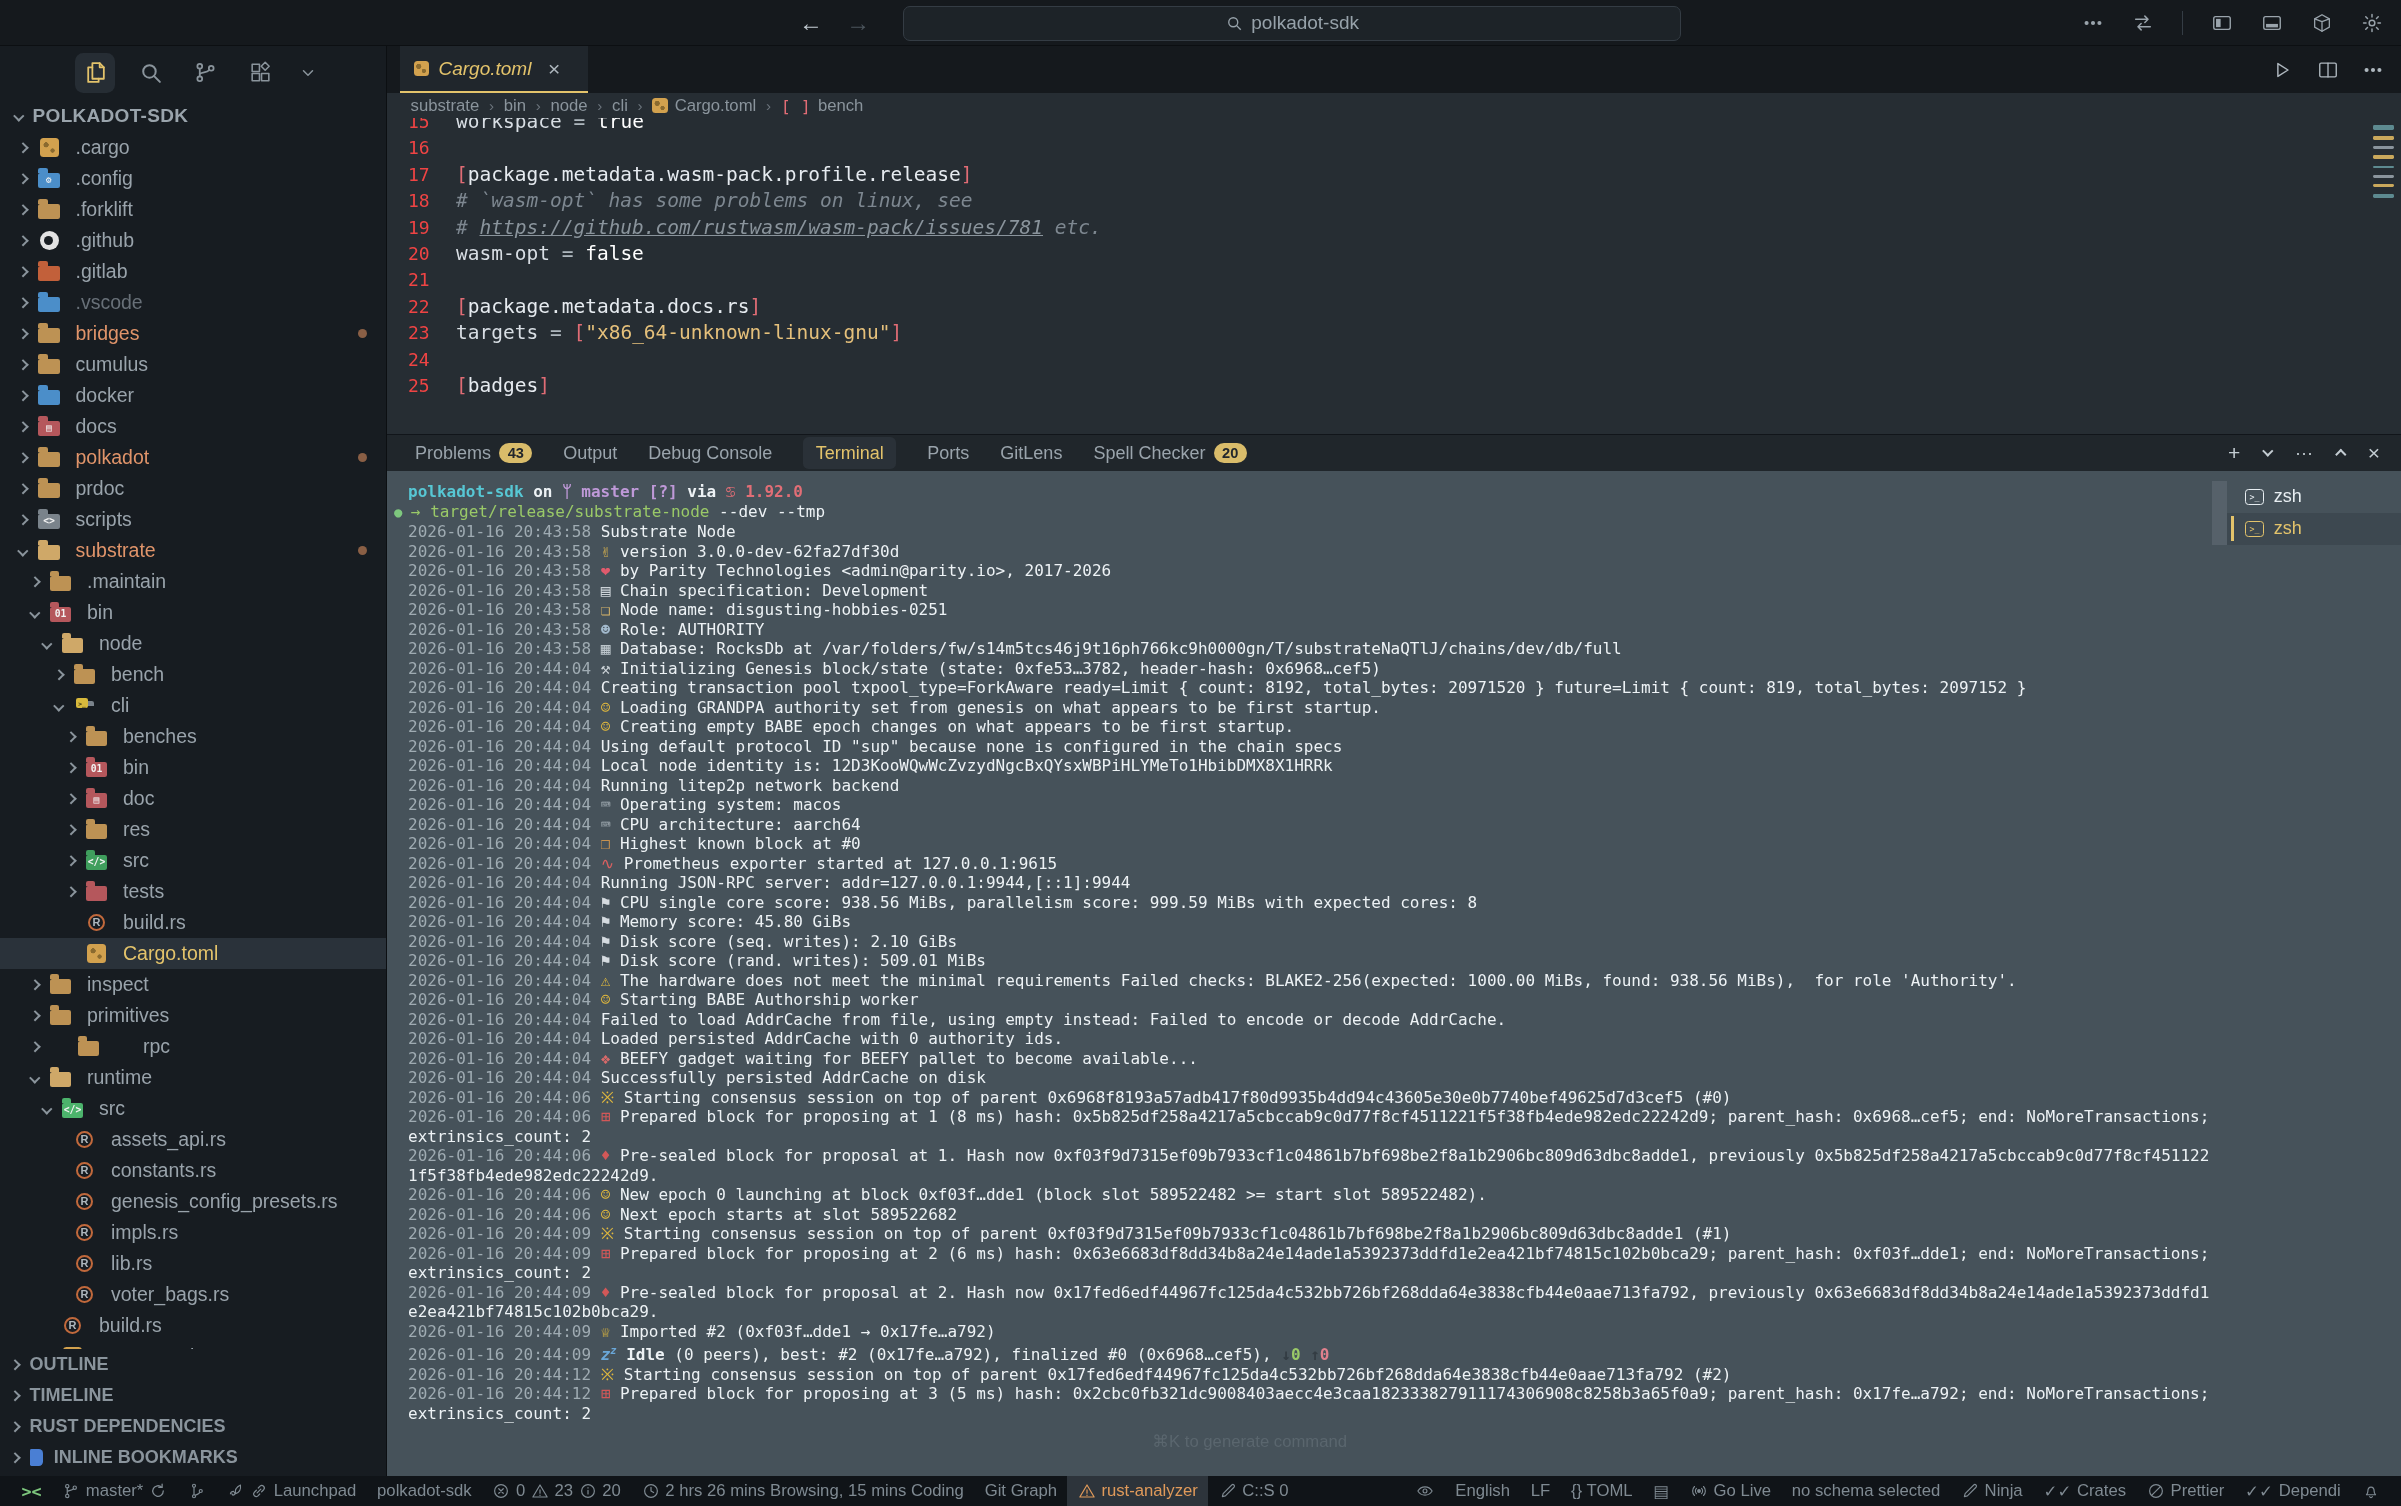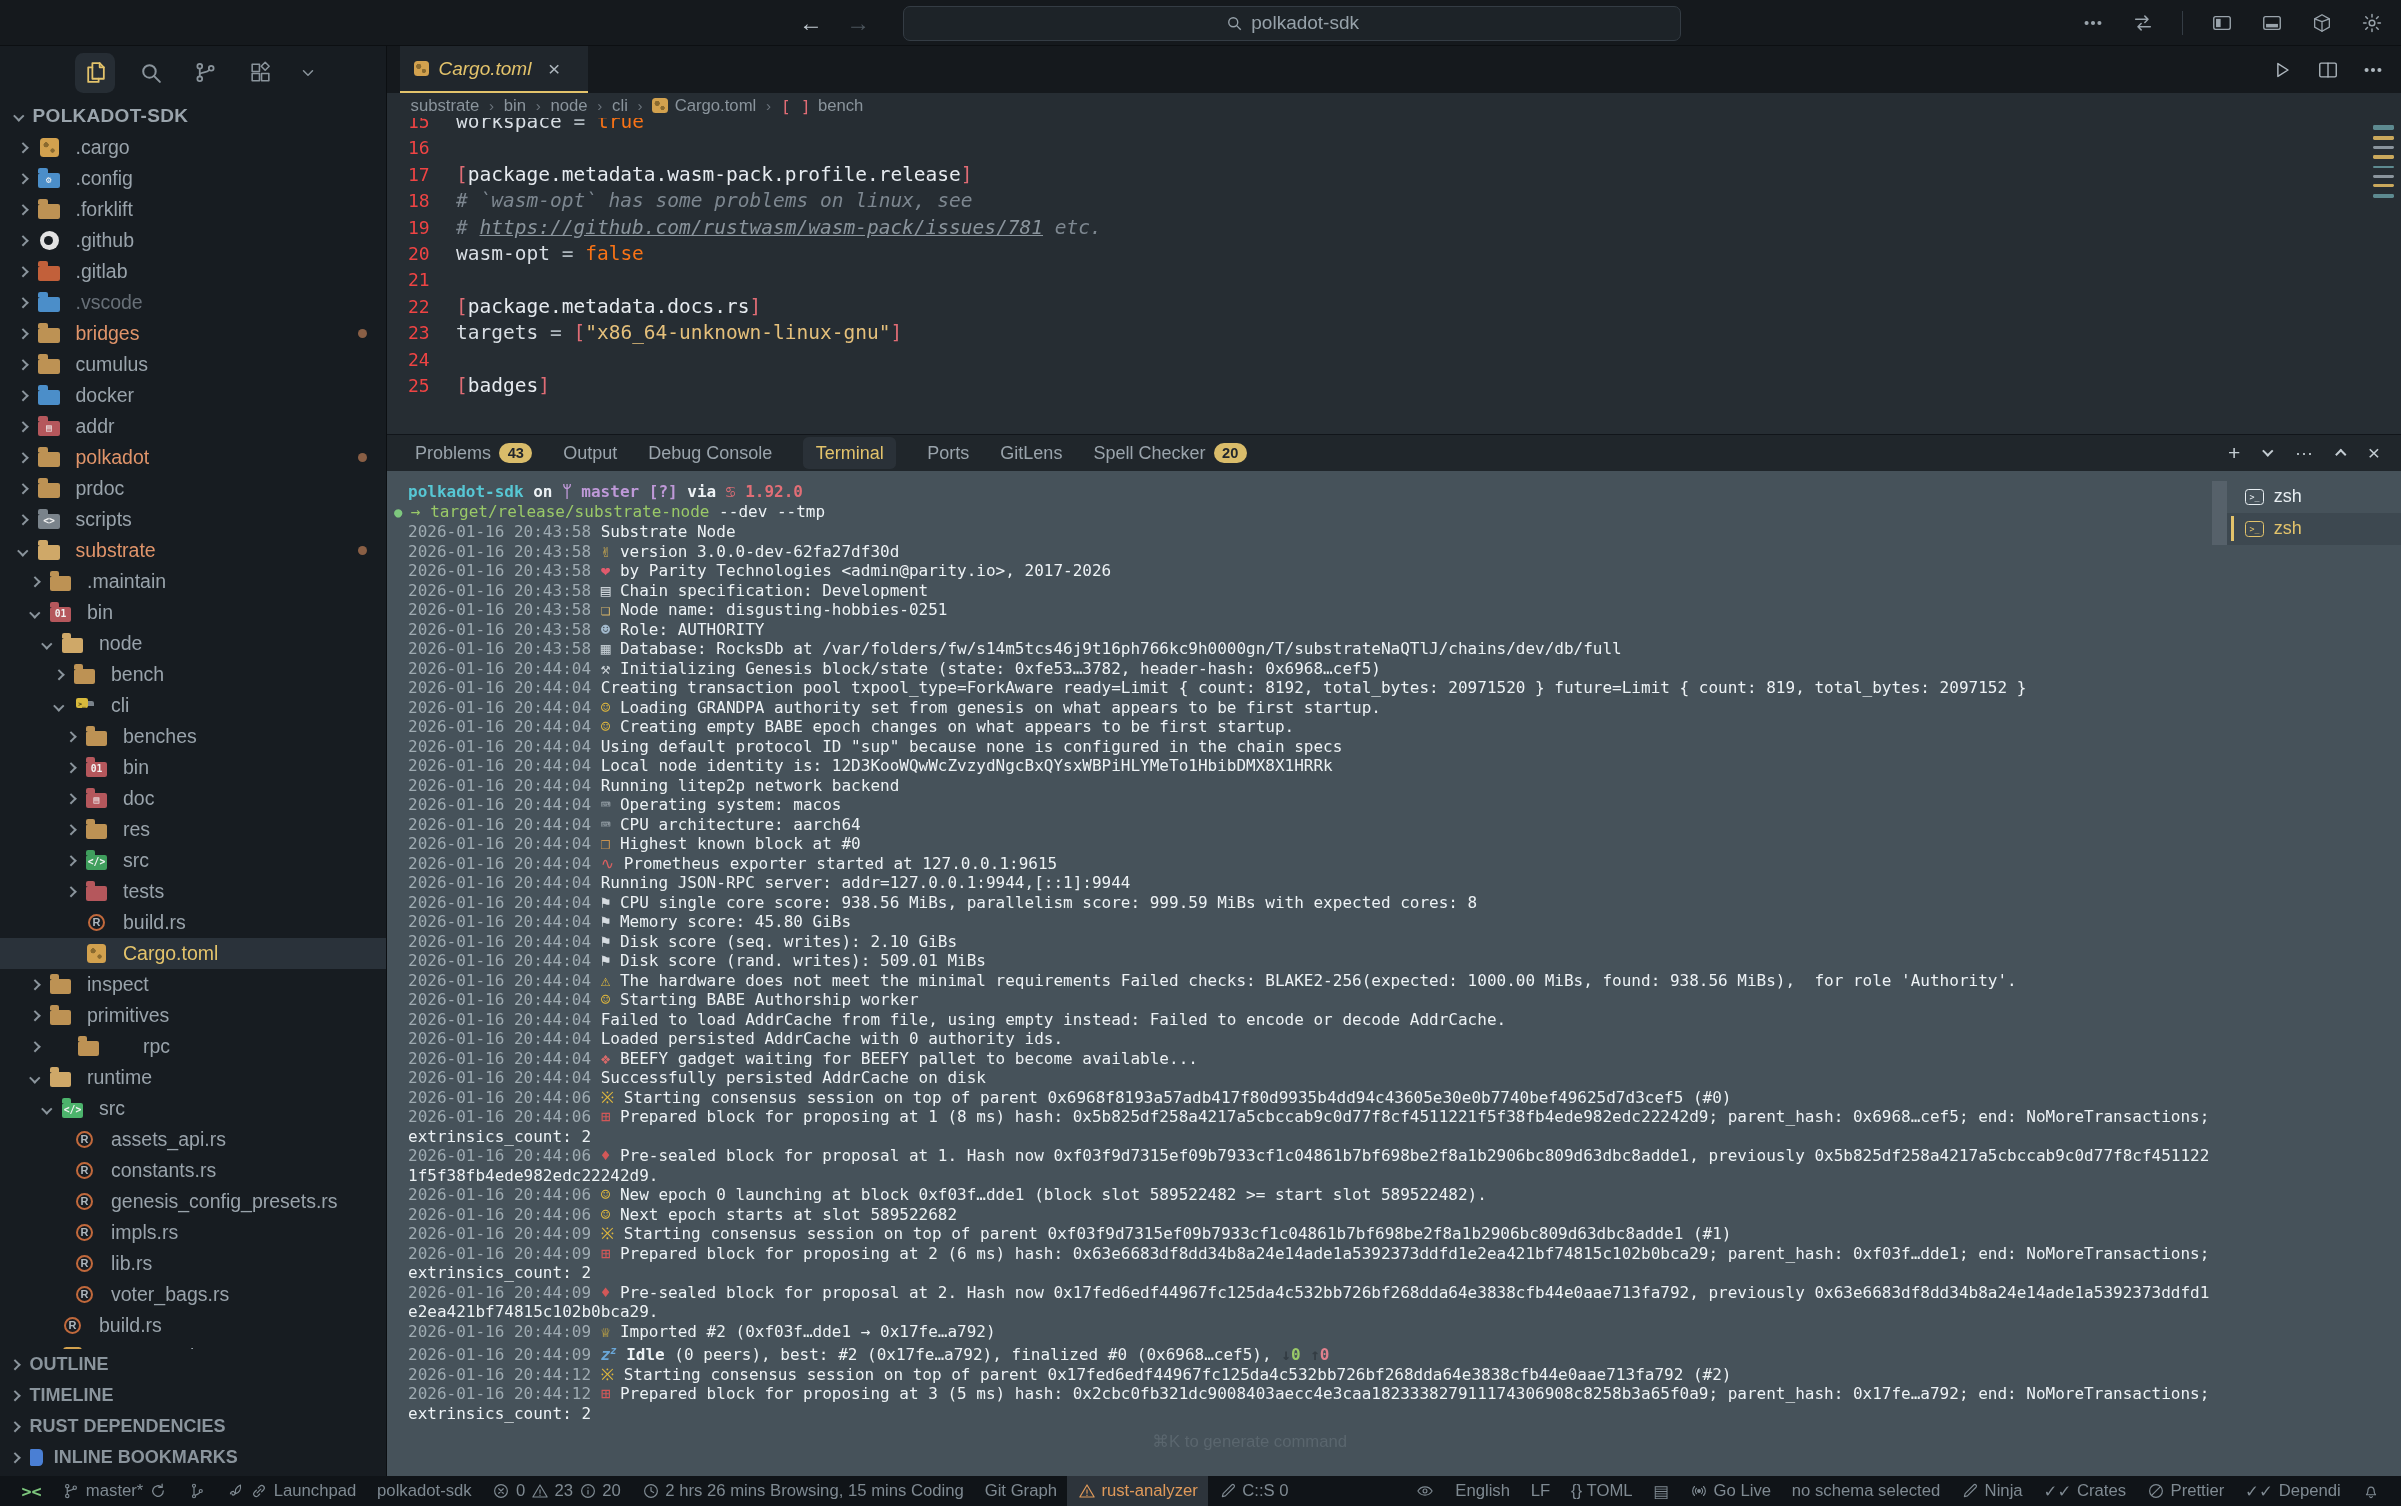--- a/index.html
+++ b/index.html
@@ -80,21 +80,21 @@
   .ed-actions { position:absolute; right:16.7px; top:0; height:47px; display:flex; align-items:center; gap:23.6px; color:#aeb7be; }
   .crumbs { height:25px; background:#262d33; display:flex; align-items:center; gap:9.7px; padding-left:23.6px;
     color:#8a949c; font-size:16.7px; flex:none; }
   .crumb { display:flex; align-items:center; gap:7px; }
   .crumb-sep { color:#6b747c; font-size:15.3px; }
   .crumb .br { color:#e06c75; font-family:"DejaVu Sans Mono",monospace; }
   .code { flex:1; background:#262d33; position:relative; overflow:hidden; min-height:0; }
   .code-inner { position:absolute; top:-9.7px; left:0; right:0; }
   .cline { height:26.4px; display:flex; align-items:center; font-family:"DejaVu Sans Mono",monospace; font-size:19.5px; }
   .lnum { width:69px; text-align:right; color:#ef4444; flex:none; font-size:18px; padding-right:26.4px;}
-  .tok-key { color:#d8dee4; } .tok-op { color:#aeb7be; } .tok-bool { color:#f97316; }
+  .tok-key { color:#d8dee4; } .tok-op { color:#aeb7be; } .tok-bool { color:#ffffff; }
   .tok-sect { color:#e6ebf0; } .tok-br { color:#e06c75; }
   .tok-com { color:#7d8790; font-style:italic; }
   .tok-url { color:#8a949c; font-style:italic; text-decoration:underline; }
   .tok-str { color:#e5c07b; }
   .minimap { position:absolute; right:7px; top:7px; width:21px; display:flex; flex-direction:column; gap:6.3px; }
   .mmark { width:100%; border-radius:1.4px; }
 
   
   .panel { height:1042px; flex:none; display:flex; flex-direction:column; background:#20262b; border-top:0.7px solid #11151a;}
   .ptabs { height:36px; display:flex; align-items:center; padding-left:28px; gap:31px; flex:none; position:relative;}
@@ -331,21 +331,21 @@
           </div>
           <div class="trow" style="padding-left: 12.5px;">
             <span class="chevslot">
               <span class="chev r"></span>
             </span>
             <span class="ticon">
               <span class="fold f-red">
                 <span class="ov">▤</span>
               </span>
             </span>
-            <span class="tlabel">addr</span>
+            <span class="tlabel">docs</span>
           </div>
           <div class="trow orange" style="padding-left: 12.5px;">
             <span class="chevslot">
               <span class="chev r"></span>
             </span>
             <span class="ticon">
               <span class="fold f-gold"></span>
             </span>
             <span class="tlabel">polkadot</span>
             <span class="dot"></span>

